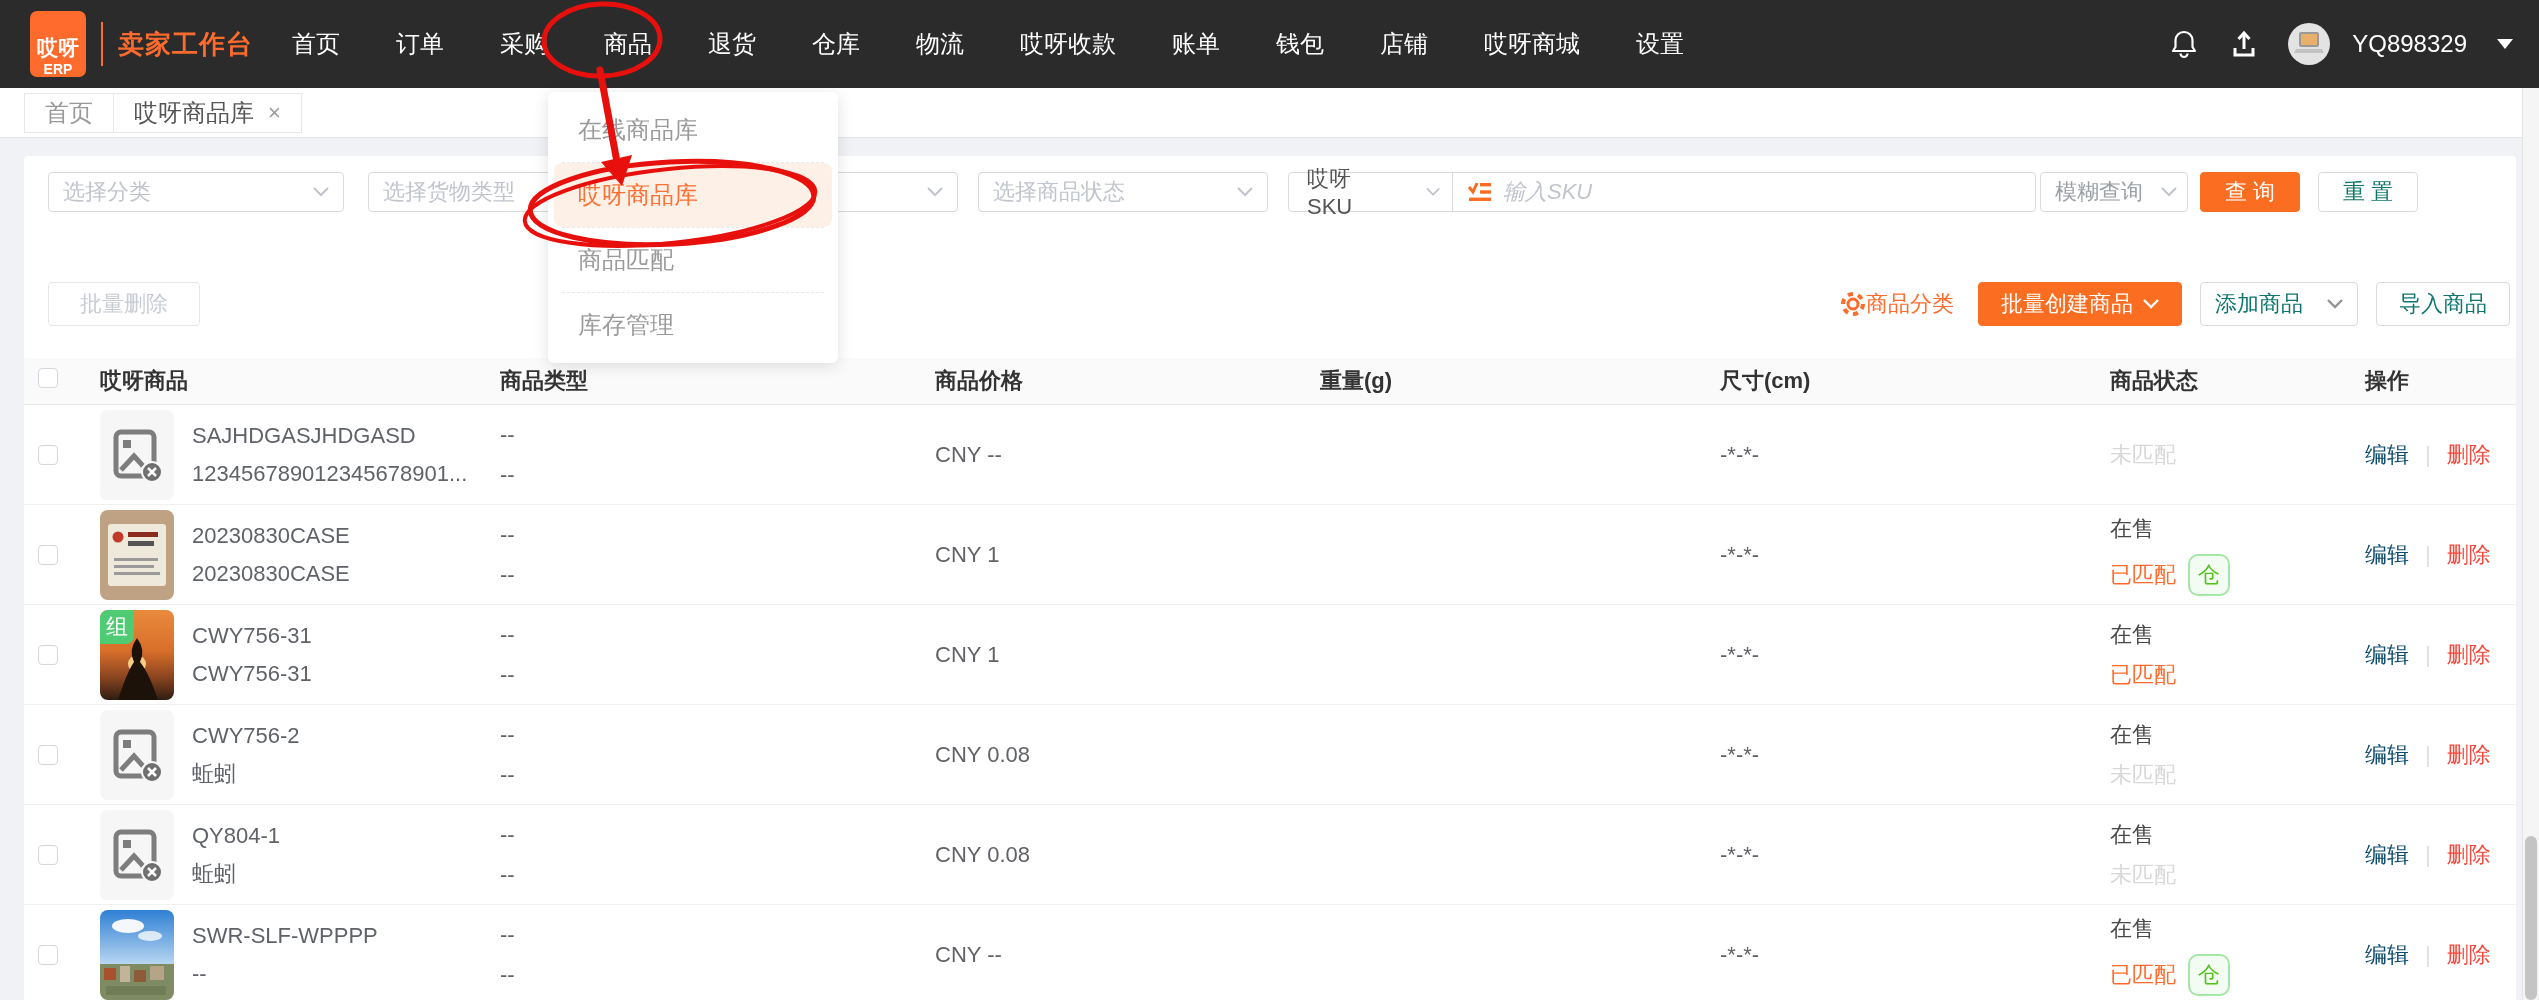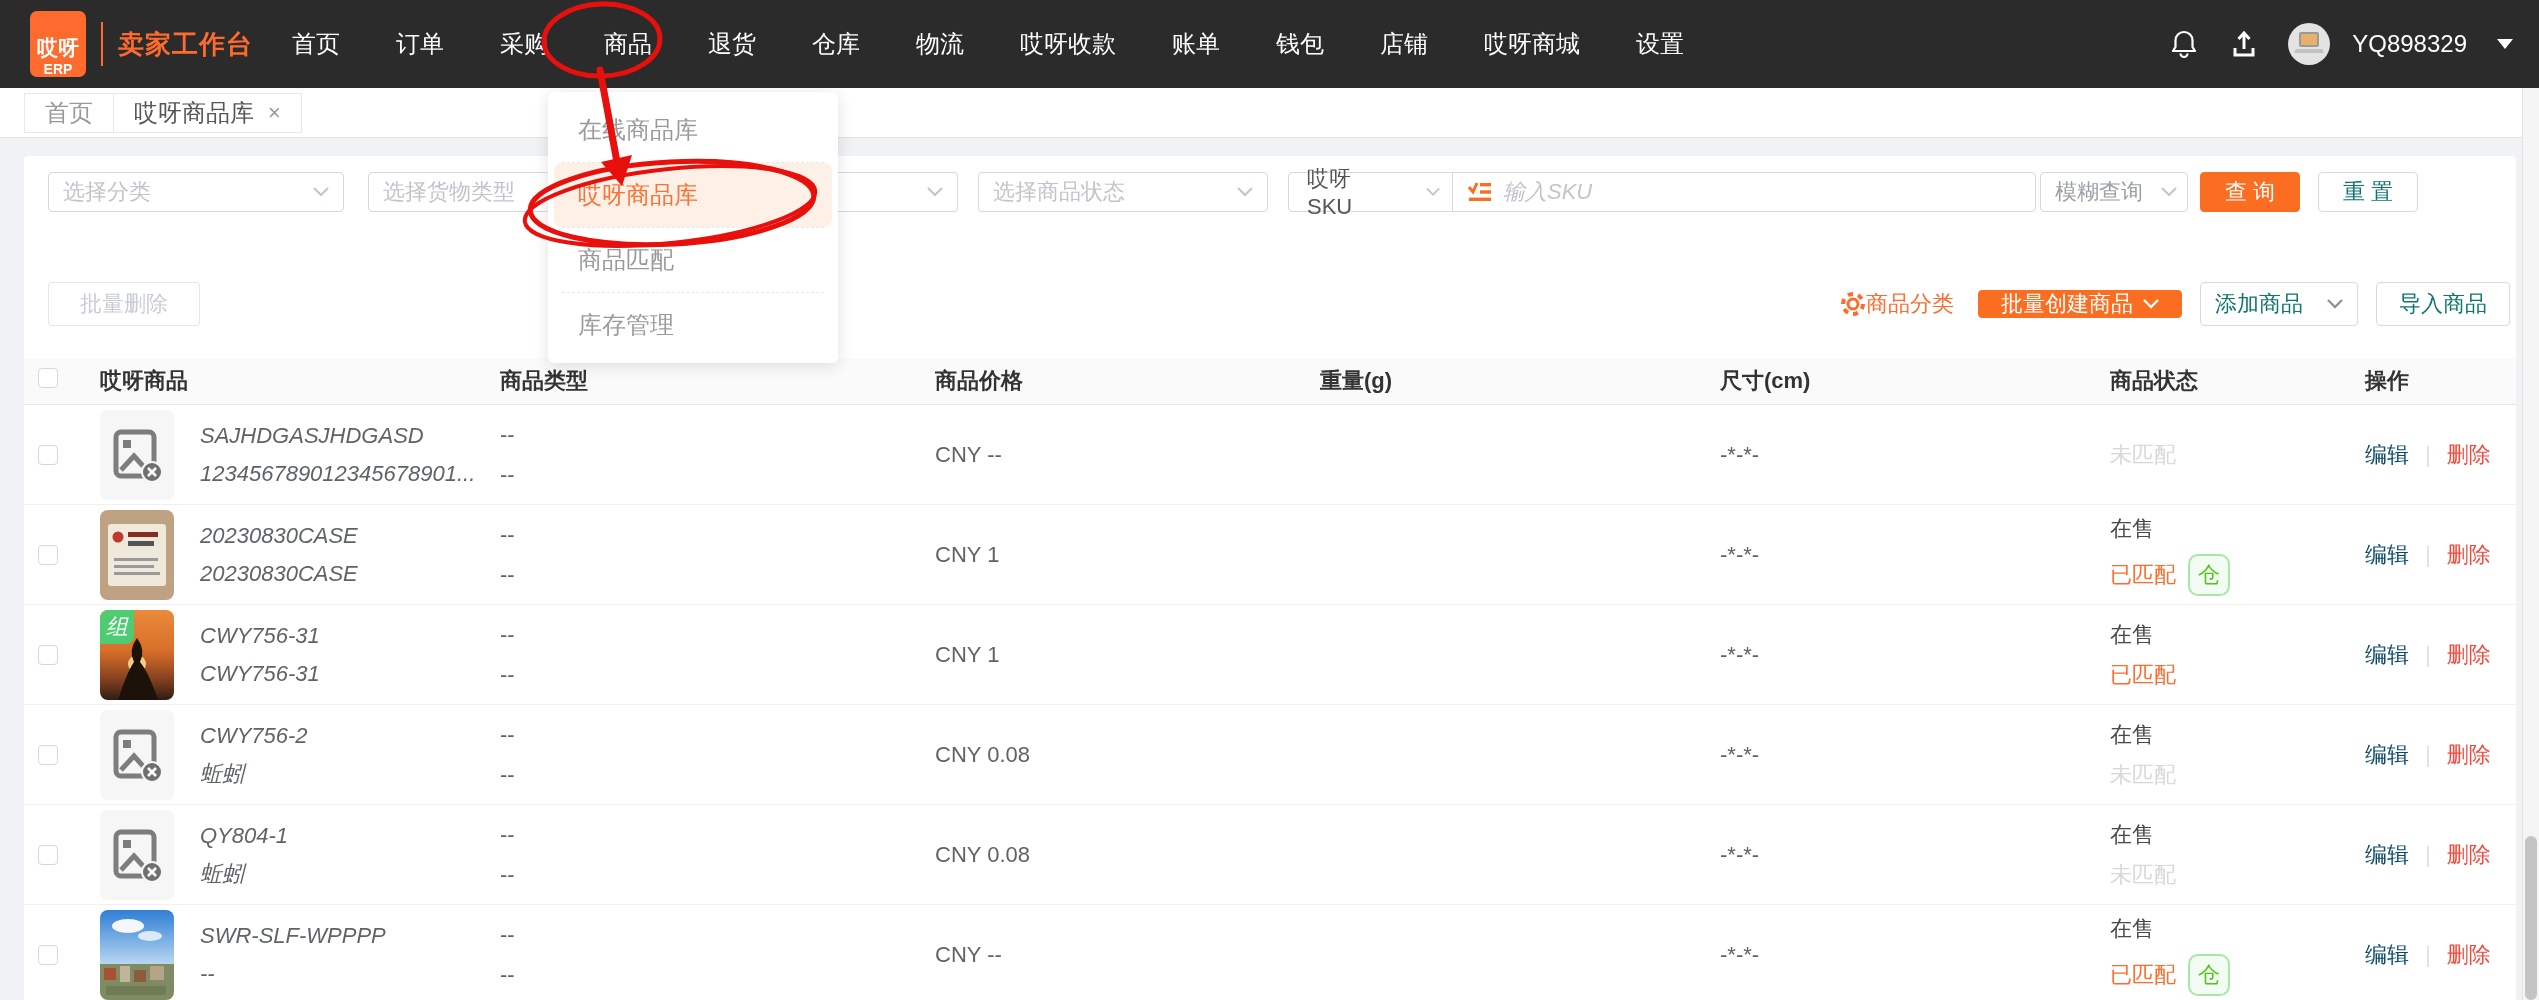--- a/index.html
+++ b/index.html
@@ -48,34 +48,34 @@
   .btn-primary { background:#fb6d20; color:#fff; border:1px solid #fb6d20; }
   .btn-plain { background:#fff; color:#0f766e; border:1px solid #d9d9d9; }
   .btn-search { position:absolute; left:2176px; width:100px; }
   .btn-reset { position:absolute; left:2294px; width:100px; }
 
   
   .toolbar { position:absolute; left:0; top:126px; width:100%; height:44px; }
   .btn-batch-del { position:absolute; left:24px; width:152px; height:44px; color:#c8ccd4; border:1px solid #e4e6ea; }
   .toolbar-right { position:absolute; right:6px; top:0; height:44px; display:flex; align-items:center; gap:18px; }
   .cat-link { display:flex; align-items:center; gap:0; color:#ff6b2c; font-size:22px; cursor:pointer; margin-right:6px; white-space:nowrap; }
-  .btn-batch-create { width:204px; height:28px; gap:10px; }
+  .btn-batch-create { width:204px; height:44px; gap:10px; }
   .btn-add { width:158px; height:44px; gap:24px; }
   .btn-import { width:134px; height:44px; }
 
   
   .grid-cols { display:grid; grid-template-columns:52px 400px 435px 385px 400px 390px 255px 175px; }
   .thead { position:absolute; left:0; top:202px; width:2492px; height:47px; background:#fafafa; border-bottom:1px solid #e8e8e8; align-items:center; font-size:22px; font-weight:bold; color:#333; }
   .th { padding-left:24px; white-space:nowrap; }
   .th-check { padding-left:14px; }
   .checkbox { width:20px; height:20px; border:1.5px solid #d4d7de; border-radius:4px; background:#fff; display:inline-block; cursor:pointer; }
   .trow { position:absolute; left:0; width:2492px; height:100px; border-bottom:1px solid #f0f0f0; align-items:center; font-size:22px; color:#606266; }
   .cell { padding-left:24px; height:100%; display:flex; align-items:center; white-space:nowrap; }
   .c-check { padding-left:14px; }
-  .c-prod { gap:26px;font-style:italic; }
+  .c-prod { gap:18px; }
   .thumb { position:relative; width:74px; height:90px; border-radius:8px; overflow:hidden; flex:0 0 auto; background:#f6f6f6; }
   .thumb svg { display:block; width:100%; height:100%; }
   .ptxt { display:flex; flex-direction:column; gap:12px; }
   .ptitle, .psub { line-height:26px; color:#5f6368; }
   .c-type { flex-direction:column; align-items:flex-start; justify-content:center; gap:14px; }
   .c-status { flex-direction:column; align-items:flex-start; justify-content:center; gap:10px; }
   .sale-line { color:#4a4a4a; }
   .match-line { display:flex; align-items:center; gap:12px; }
   .match-line.matched { color:#ff6b2c; }
   .match-line.unmatched { color:#d8d8d8; }

